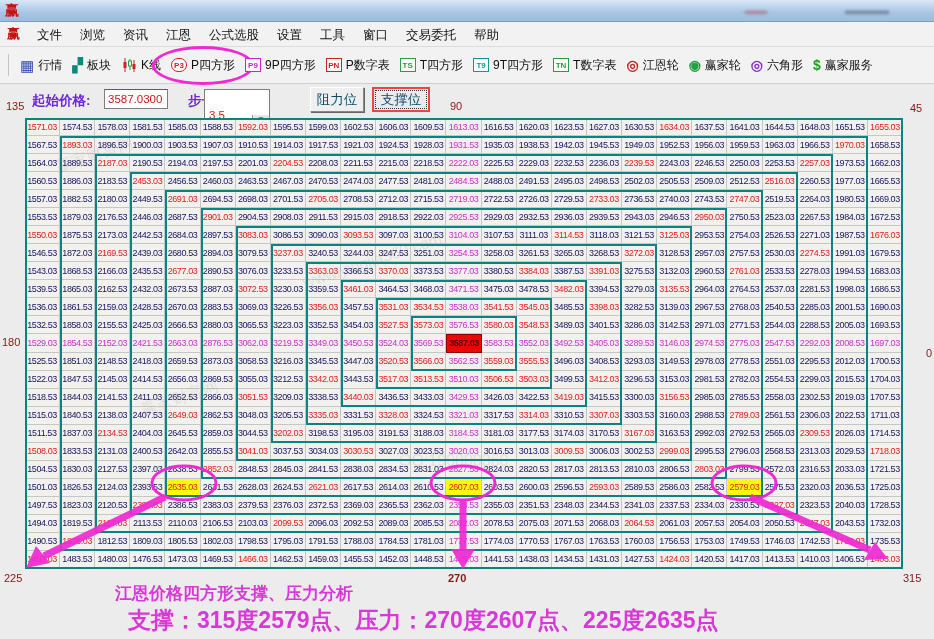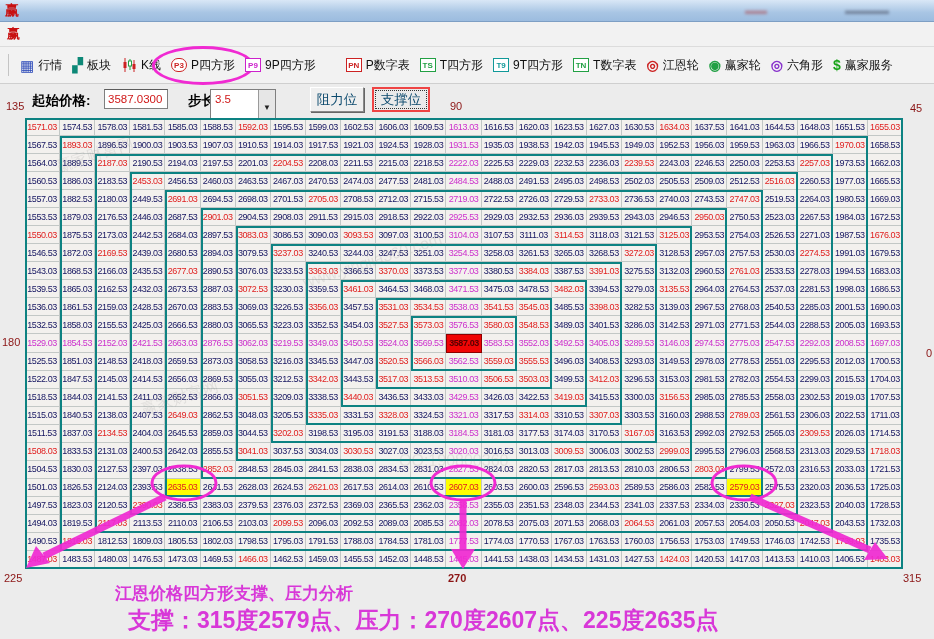--- a/index.html
+++ b/index.html
@@ -30,25 +30,25 @@
     display:inline-flex; align-items:center; justify-content:center; }
   .wheel { font-size:14px; font-weight:bold; line-height:14px; }
   .gridicon { font-size:15px; color:#2947b8; line-height:15px; }
   .blockicon { font-size:14px; color:#0d8877; line-height:14px; }
   .dollaricon { font-size:14px; font-weight:bold; color:#17a317; }
   .circled::after { content:""; position:absolute; left:-14px; top:-8px; right:-14px; bottom:-8px;
     border:3px solid #f02ad2; border-radius:50%; pointer-events:none; }
 
   
   .controls { position:absolute; left:0; top:84px; width:934px; height:34px; }
-  .ctl-label { position:absolute; font-size:13.5px; font-weight:bold; color:#000000; top:8px; }
+  .ctl-label { position:absolute; font-size:13.5px; font-weight:bold; color:#6d28d9; top:8px; }
   .angle-label { position:absolute; font-size:11px; color:#8b1414; }
   .price-input { position:absolute; left:104px; top:5px; width:64px; height:20px; border:1px solid #7f7f7f;
     border-top-color:#5c5c5c; background:#fff; color:#d01818; font-size:11.5px; padding:2px 3px; font-family:"Liberation Sans",sans-serif; }
-  .combo { position:absolute; left:210px; top:5px; width:66px; height:36px; border:1px solid #7f7f7f; background:#fff; display:flex; }
+  .combo { position:absolute; left:204px; top:5px; width:66px; height:36px; border:1px solid #7f7f7f; background:#fff; display:flex;align-items:flex-end; }
   .combo .val { flex:1; color:#d01818; font-size:11.5px; padding:3px 4px; }
   .combo .drop { width:17px; background:#e6e6e6; border-left:1px solid #9a9a9a; font-size:8px; color:#222;
     display:flex; align-items:center; justify-content:center; cursor:default; }
   .btn { position:absolute; top:3px; height:25px; background:#efefef; border:1px solid #888;
     border-top-color:#fff; border-left-color:#fff; box-shadow:1px 1px 0 #666; font-size:13.5px; color:#0c4a6e;
     font-family:"Liberation Sans",sans-serif; padding:0 3px; }
   .btn.focused { border:2px solid #ef4444; box-shadow:none; outline:1px dotted #333; outline-offset:-4px; background:#eaeaea; }
   .chart-title { position:absolute; left:508px; top:3px; font-size:17px; font-weight:bold; color:#d23ad2; letter-spacing:1px; }
 
   
@@ -75,20 +75,21 @@
 <body>
 
 <div class="titlebar">
   <span class="appicon">赢</span>
   <span class="tb-smudge" style="left:745px;color:#b03030;">▬▬</span>
   <span class="tb-smudge" style="left:845px;color:#334;">▬▬▬▬</span>
 </div>
 
 <div class="menubar">
   <span class="menuicon">赢</span>
+  <span id="menu-items"><span class="menu-item">文件</span><span class="menu-item">浏览</span><span class="menu-item">资讯</span><span class="menu-item">江恩</span><span class="menu-item">公式选股</span><span class="menu-item">设置</span><span class="menu-item">工具</span><span class="menu-item">窗口</span><span class="menu-item">交易委托</span><span class="menu-item">帮助</span></span>
 </div>
 
 <div class="toolbar">
   <span class="lead-sep"></span>
   <span id="toolbar-items" style="display:flex;align-items:center;">
       <span class="tool-item">
         <span class="ticon">
           <span class="gridicon">▦</span>
         </span>
         <span>行情</span>
@@ -119,21 +120,21 @@
         <span>P四方形</span>
       </span>
       <span class="tool-item">
         <span class="ticon">
           <span class="lbox" style="border-color:#cc22cc;color:#cc22cc;">P9</span>
         </span>
         <span>9P四方形</span>
       </span>
       <span class="tool-item">
         <span class="ticon">
-          <span class="lbox" style="border-color:#cc2222;color:#cc2222;margin-left:20px;">PN</span>
+          <span class="lbox" style="border-color:#cc2222;color:#cc2222;">PN</span>
         </span>
         <span>P数字表</span>
       </span>
       <span class="tool-item">
         <span class="ticon">
           <span class="lbox" style="border-color:#22a044;color:#22a044;">TS</span>
         </span>
         <span>T四方形</span>
       </span>
       <span class="tool-item">

